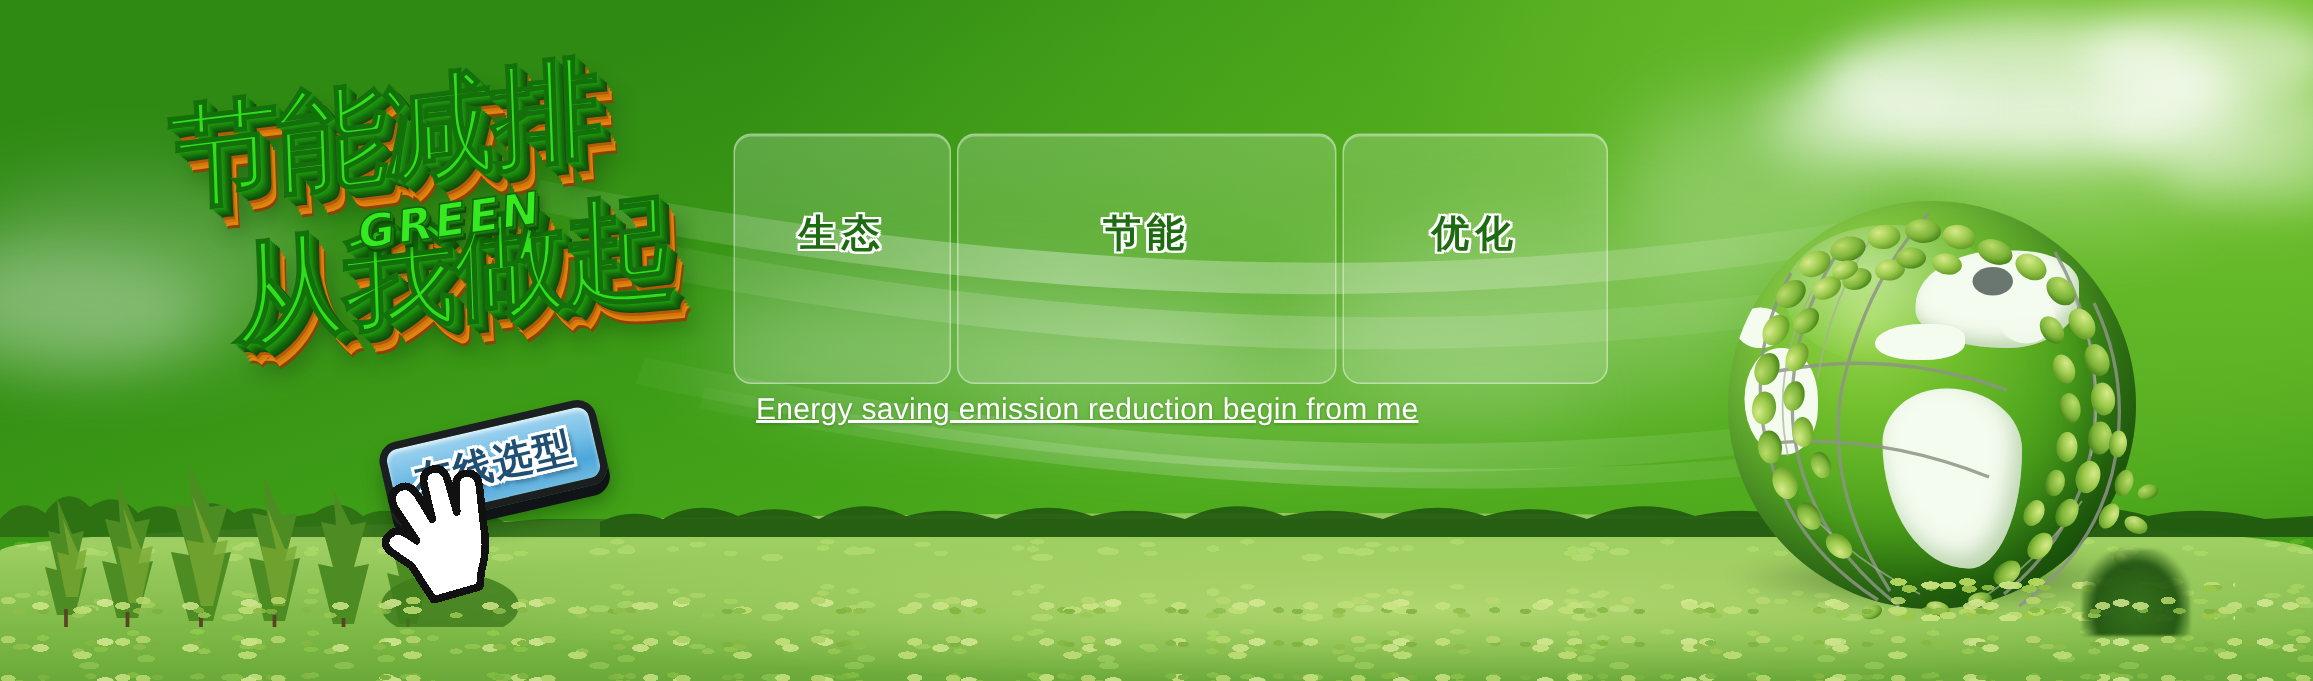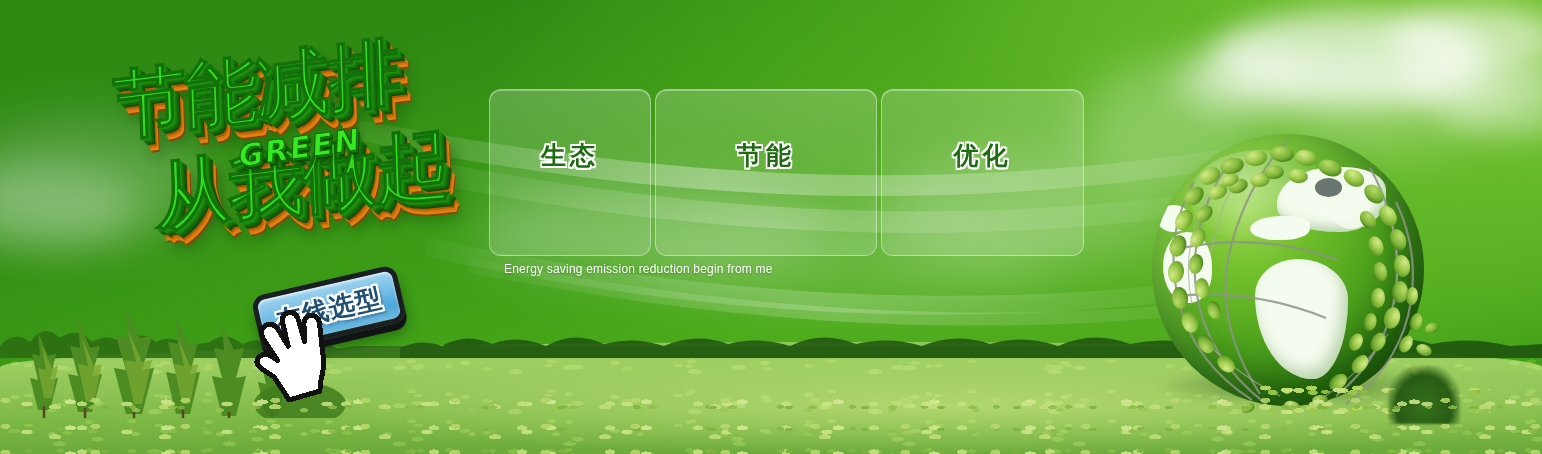--- a/index.html
+++ b/index.html
@@ -133,23 +133,23 @@
   
   .cards{ position:absolute; left:489px; top:89px; display:flex; gap:4px; }
   .card{
     border-radius:12px;
     border:1px solid rgba(255,255,255,.42);
     background:linear-gradient(to bottom, rgba(255,255,255,.20) 0%, rgba(255,255,255,.13) 55%, rgba(255,255,255,.17) 100%);
     box-shadow:inset 0 1px 0 rgba(255,255,255,.35);
     display:flex; flex-direction:column; align-items:center; justify-content:center;
     height:167px;
   }
-  .card.c-eco { width:162px; }
-  .card.c-con { width:222px; }
-  .card.c-opt { width:203px; }
+  .card.c-eco { width:145px; }
+  .card.c-con { width:253px; }
+  .card.c-opt { width:177px; }
 
   .card-cn{
     font-family:"DejaVu Sans", sans-serif;
     font-size:25px; font-weight:bold; letter-spacing:4px;
     color:#1f6b12;
     text-shadow:
       -1.6px 0 #fff,1.6px 0 #fff,0 -1.6px #fff,0 1.6px #fff,
       -1.6px -1.6px #fff,1.6px -1.6px #fff,-1.6px 1.6px #fff,1.6px 1.6px #fff;
     margin-bottom:34px;
   }
@@ -160,23 +160,24 @@
     text-shadow:
       -2px 0 #fff,2px 0 #fff,0 -2px #fff,0 2px #fff,
       -2px -2px #fff,2px -2px #fff,-2px 2px #fff,2px 2px #fff,
       -2.6px 0 #fff,2.6px 0 #fff,0 -2.6px #fff,0 2.6px #fff;
     white-space:nowrap;
   }
 
   .tagline{
     position:absolute; left:504px; top:262px;
     font-family:"Liberation Sans", sans-serif;
-    font-size:12px; color:#ffffff; letter-spacing:.2px;
+    font-size:20px; color:#ffffff; letter-spacing:.2px;
     text-shadow:0 1px 2px rgba(20,70,10,.35);
     white-space:nowrap;
+    text-decoration:underline;
   }
 
   
   .globe-wrap{ position:absolute; left:1140px; top:128px; width:300px; height:300px; }
   .globe-shadow{
     position:absolute; left:10px; top:238px; width:286px; height:40px;
     background:radial-gradient(ellipse at center, rgba(20,60,10,.55) 0%, rgba(20,60,10,0) 70%);
     filter:blur(5px);
   }
   .globe{

